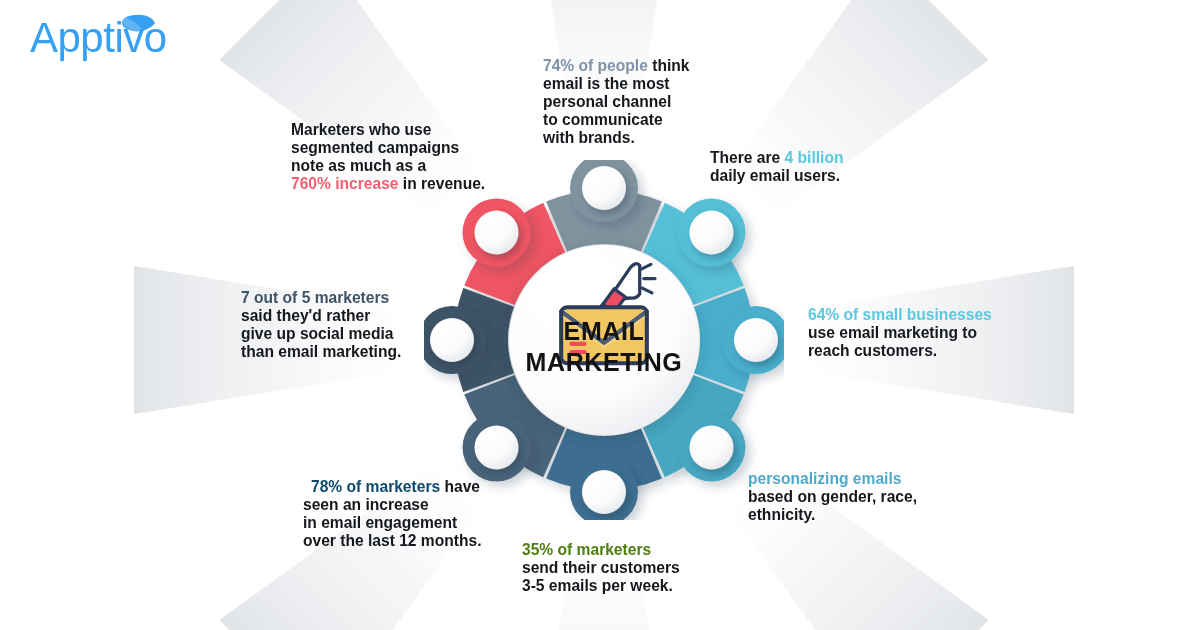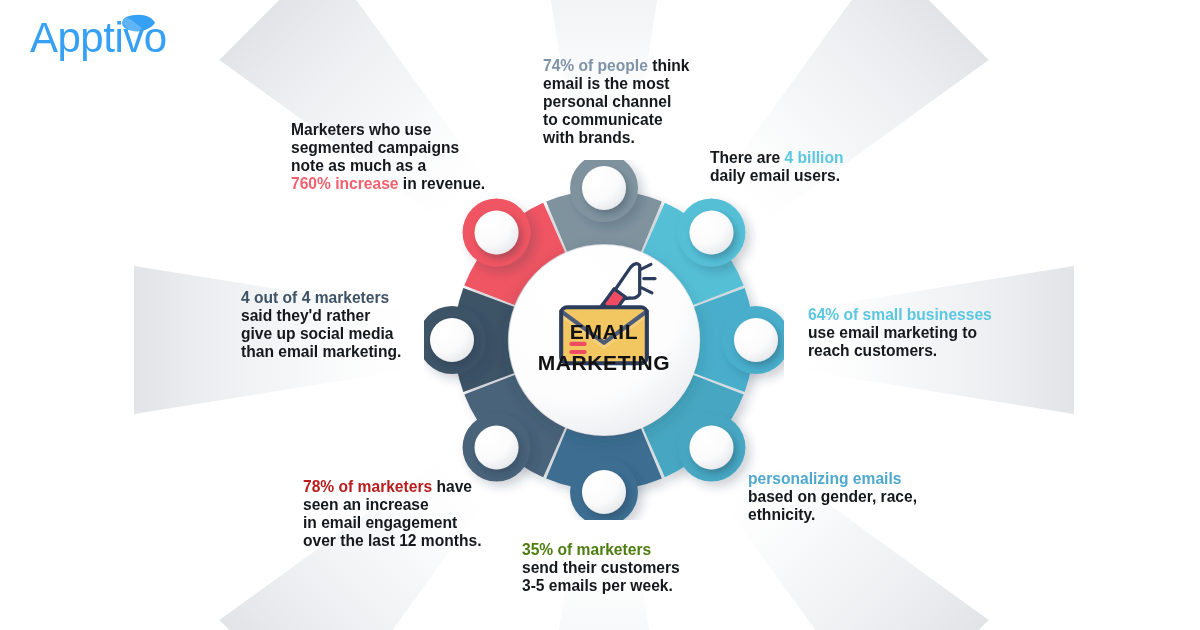--- a/index.html
+++ b/index.html
@@ -21,21 +21,21 @@
 
   
   .wheel{position:absolute;left:424px;top:160px;width:360px;height:360px;}
   .wheel svg{display:block;}
 
   
   .hub-label{
     position:absolute;left:494px;top:316px;width:220px;
     text-align:center;
     font-weight:bold;
-    font-size:21px;
+    font-size:25px;
     line-height:31px;
     letter-spacing:0.6px;
     color:#121212;
     white-space:pre-line;
   }
 
   
   .callout{
     position:absolute;
     font-size:15.6px;
@@ -229,28 +229,28 @@
 ethnicity.</span>
   </div>
 
   <div class="callout co-4">
     <span class="hl" style="color: #4d7c0f;">35% of marketers</span><span>
 send their customers
 3-5 emails per week.</span>
   </div>
 
   <div class="callout co-5">
-    <span class="hl" style="color: #b91c1c;">78% of marketers</span><span> have
+    <span class="hl" style="color: #0c4a6e; margin-left: 8px;">78% of marketers</span><span> have
 seen an increase
 in email engagement
 over the last 12 months.</span>
   </div>
 
   <div class="callout co-6">
-    <span class="hl" style="color: rgb(62, 83, 102);">4 out of 4 marketers</span><span>
+    <span class="hl" style="color: rgb(62, 83, 102);">7 out of 5 marketers</span><span>
 said they'd rather
 give up social media
 than email marketing.</span>
   </div>
 
   <div class="callout co-7">
     <span>Marketers who use
 segmented campaigns
 note as much as a
 </span><span class="hl" style="color: rgb(244, 96, 109);">760% increase</span><span> in revenue.</span>

